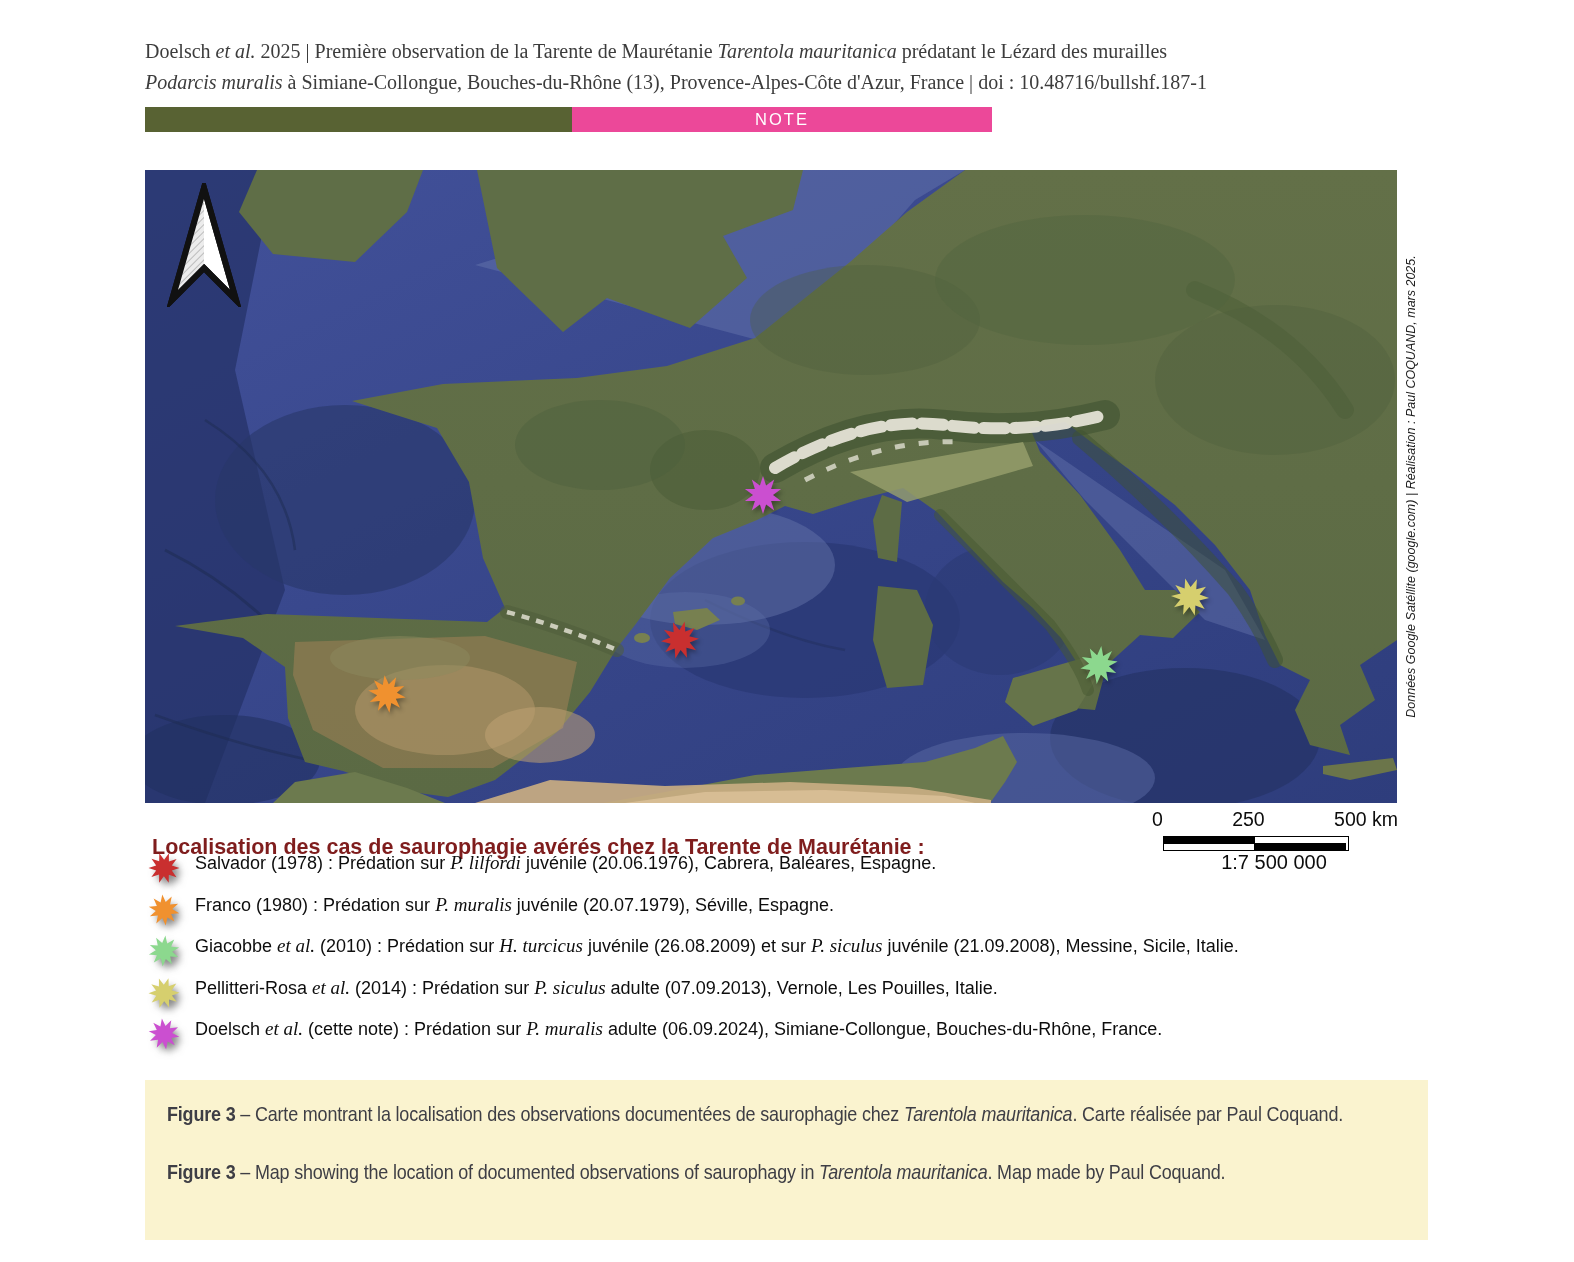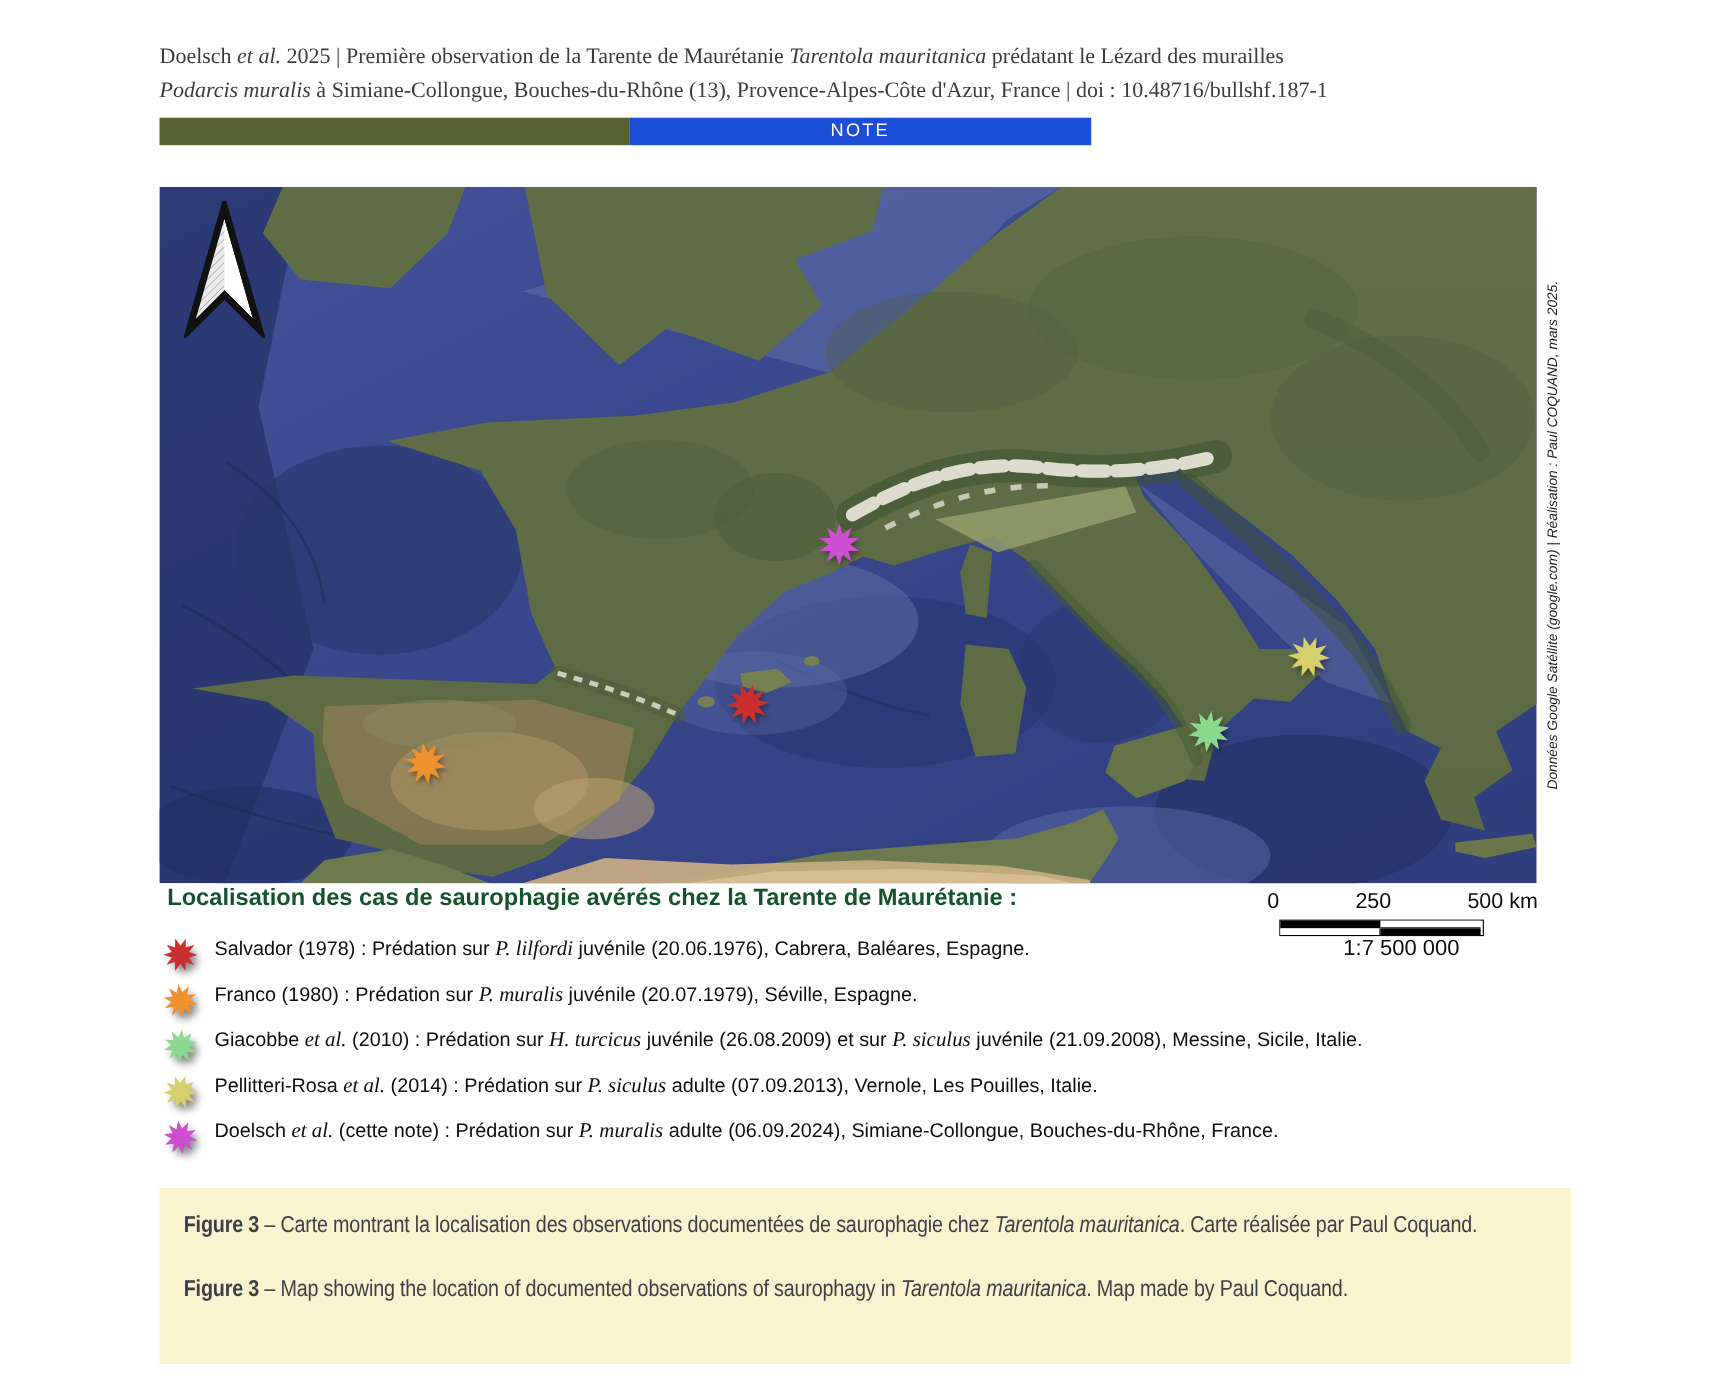--- a/index.html
+++ b/index.html
@@ -19,21 +19,21 @@
 
   
   .map-wrap { position:absolute; left:145px; top:170px; width:1252px; height:633px; }
   .map-wrap svg.basemap { position:absolute; left:0; top:0; }
   .north-arrow { position:absolute; left:22px; top:13px; }
   .map-attrib { position:absolute; left:1404px; top:170px; width:633px; height:20px;
                 transform:rotate(-90deg) translateX(-633px); transform-origin:0 0;
                 text-align:center; font-size:12.5px; font-style:italic; color:#1c1c1c; white-space:nowrap; }
 
   
-  .legend-title { position:absolute; left:152px; top:804px; font-size:21.5px; font-weight:bold; color:#14532d; }
+  .legend-title { position:absolute; left:152px; top:835px; font-size:21.5px; font-weight:bold; color:#7f1d1d; }
   .legend-list { position:absolute; left:148px; top:852px; }
   .legend-row { display:flex; height:34px; margin-bottom:7.5px; }
   .legend-star { flex:0 0 auto; overflow:visible; }
   .legend-text { margin-left:11px; font-size:18px; color:#0d0d0d; white-space:nowrap; }
   .legend-text .sp { font-family:"Liberation Serif", serif; font-style:italic; font-size:19px; }
 
   
   .scalebar { position:absolute; left:1150px; top:808px; width:248px; }
   .sb-labels { display:flex; justify-content:space-between; font-size:19.5px; color:#0c0c0c; padding:0 0 5px 2px; }
   .sb-bar { margin-left:13px; width:186px; border:1.6px solid #000; display:grid;
@@ -58,21 +58,21 @@
 
 <div class="page">
 
   <div class="header">
     <div><span>Doelsch </span><span class="it">et al.</span><span> 2025 | Première observation de la Tarente de Maurétanie </span><span class="it">Tarentola mauritanica</span><span> prédatant le Lézard des murailles</span></div>
     <div><span class="it">Podarcis muralis</span><span> à Simiane-Collongue, Bouches-du-Rhône (13), Provence-Alpes-Côte d'Azur, France | doi : 10.48716/bullshf.187-1</span></div>
   </div>
 
   <div class="bars">
     <div class="bar-green" style="background: rgb(88, 98, 51);"></div>
-    <div class="bar-blue" style="background: #1d4ed8;">
+    <div class="bar-blue" style="background: #ec4899;">
       <span>NOTE</span>
     </div>
   </div>
 
   <div class="map-wrap">
     <svg class="basemap" width="1252" height="633" viewBox="0 0 1252 633">
       <defs>
         <linearGradient id="seaGrad" x1="0" y1="0" x2="1" y2="1">
           <stop offset="0" stop-color="#42519a"></stop>
           <stop offset="0.5" stop-color="#37468a"></stop>

